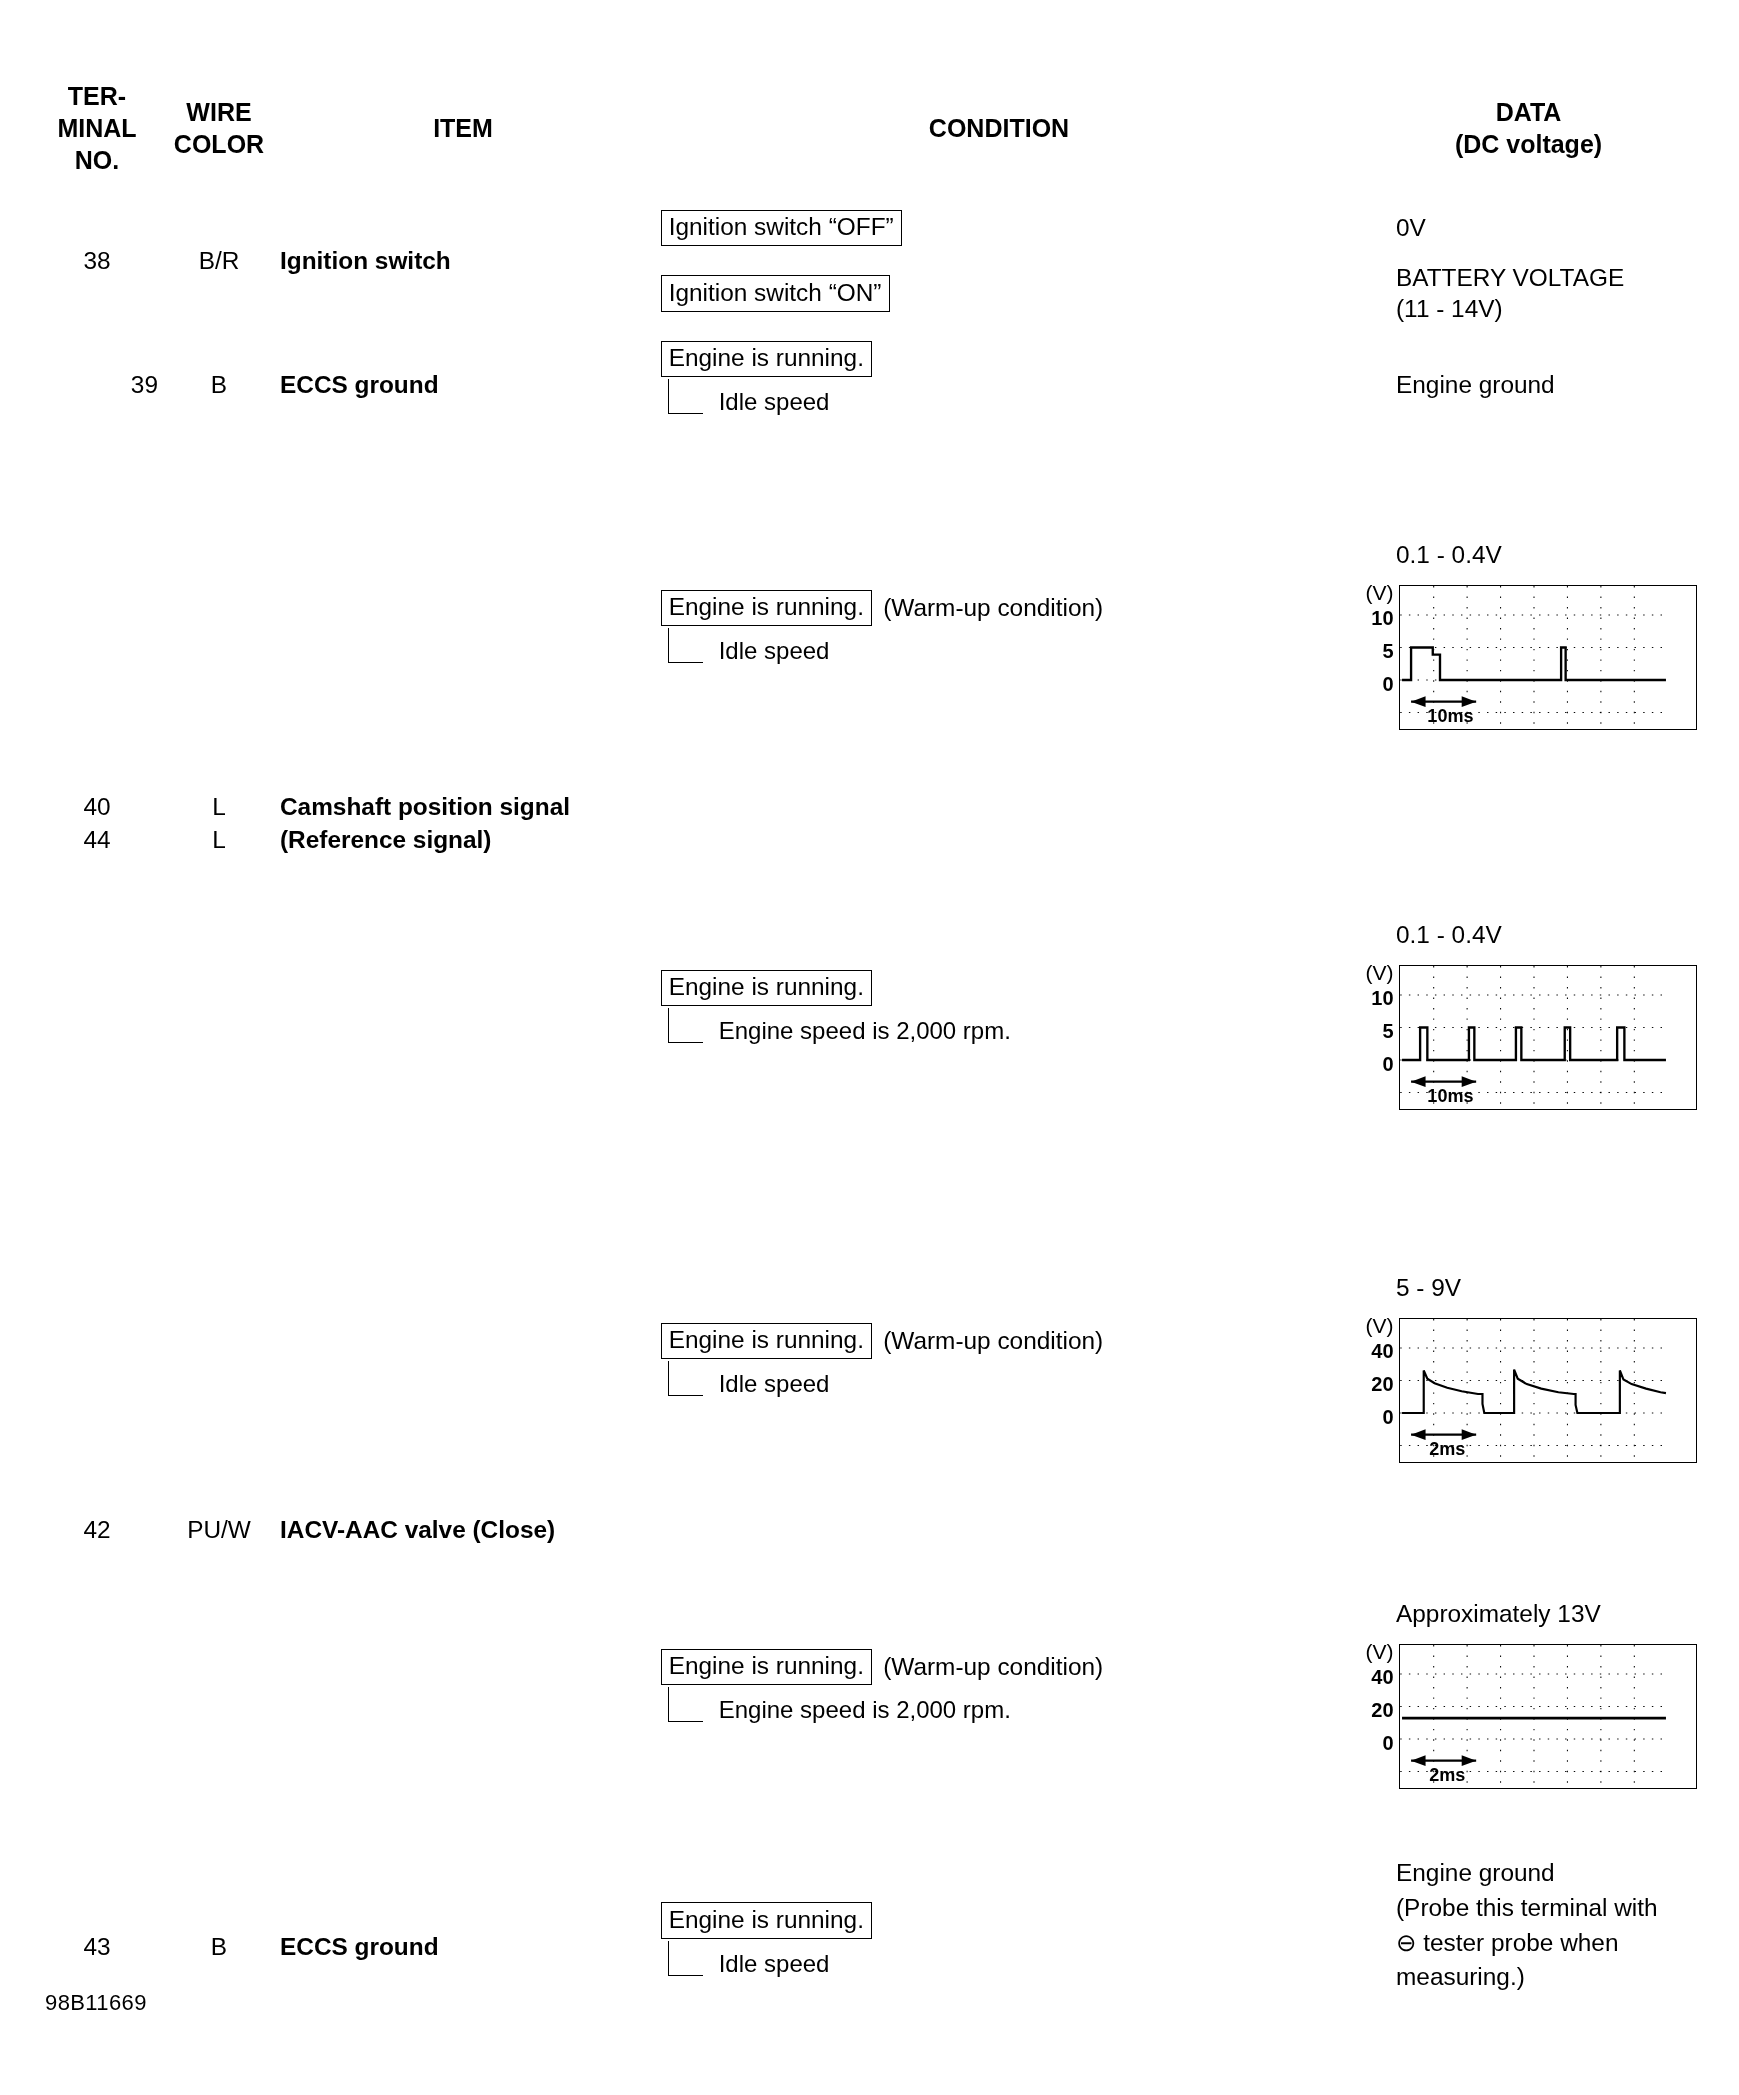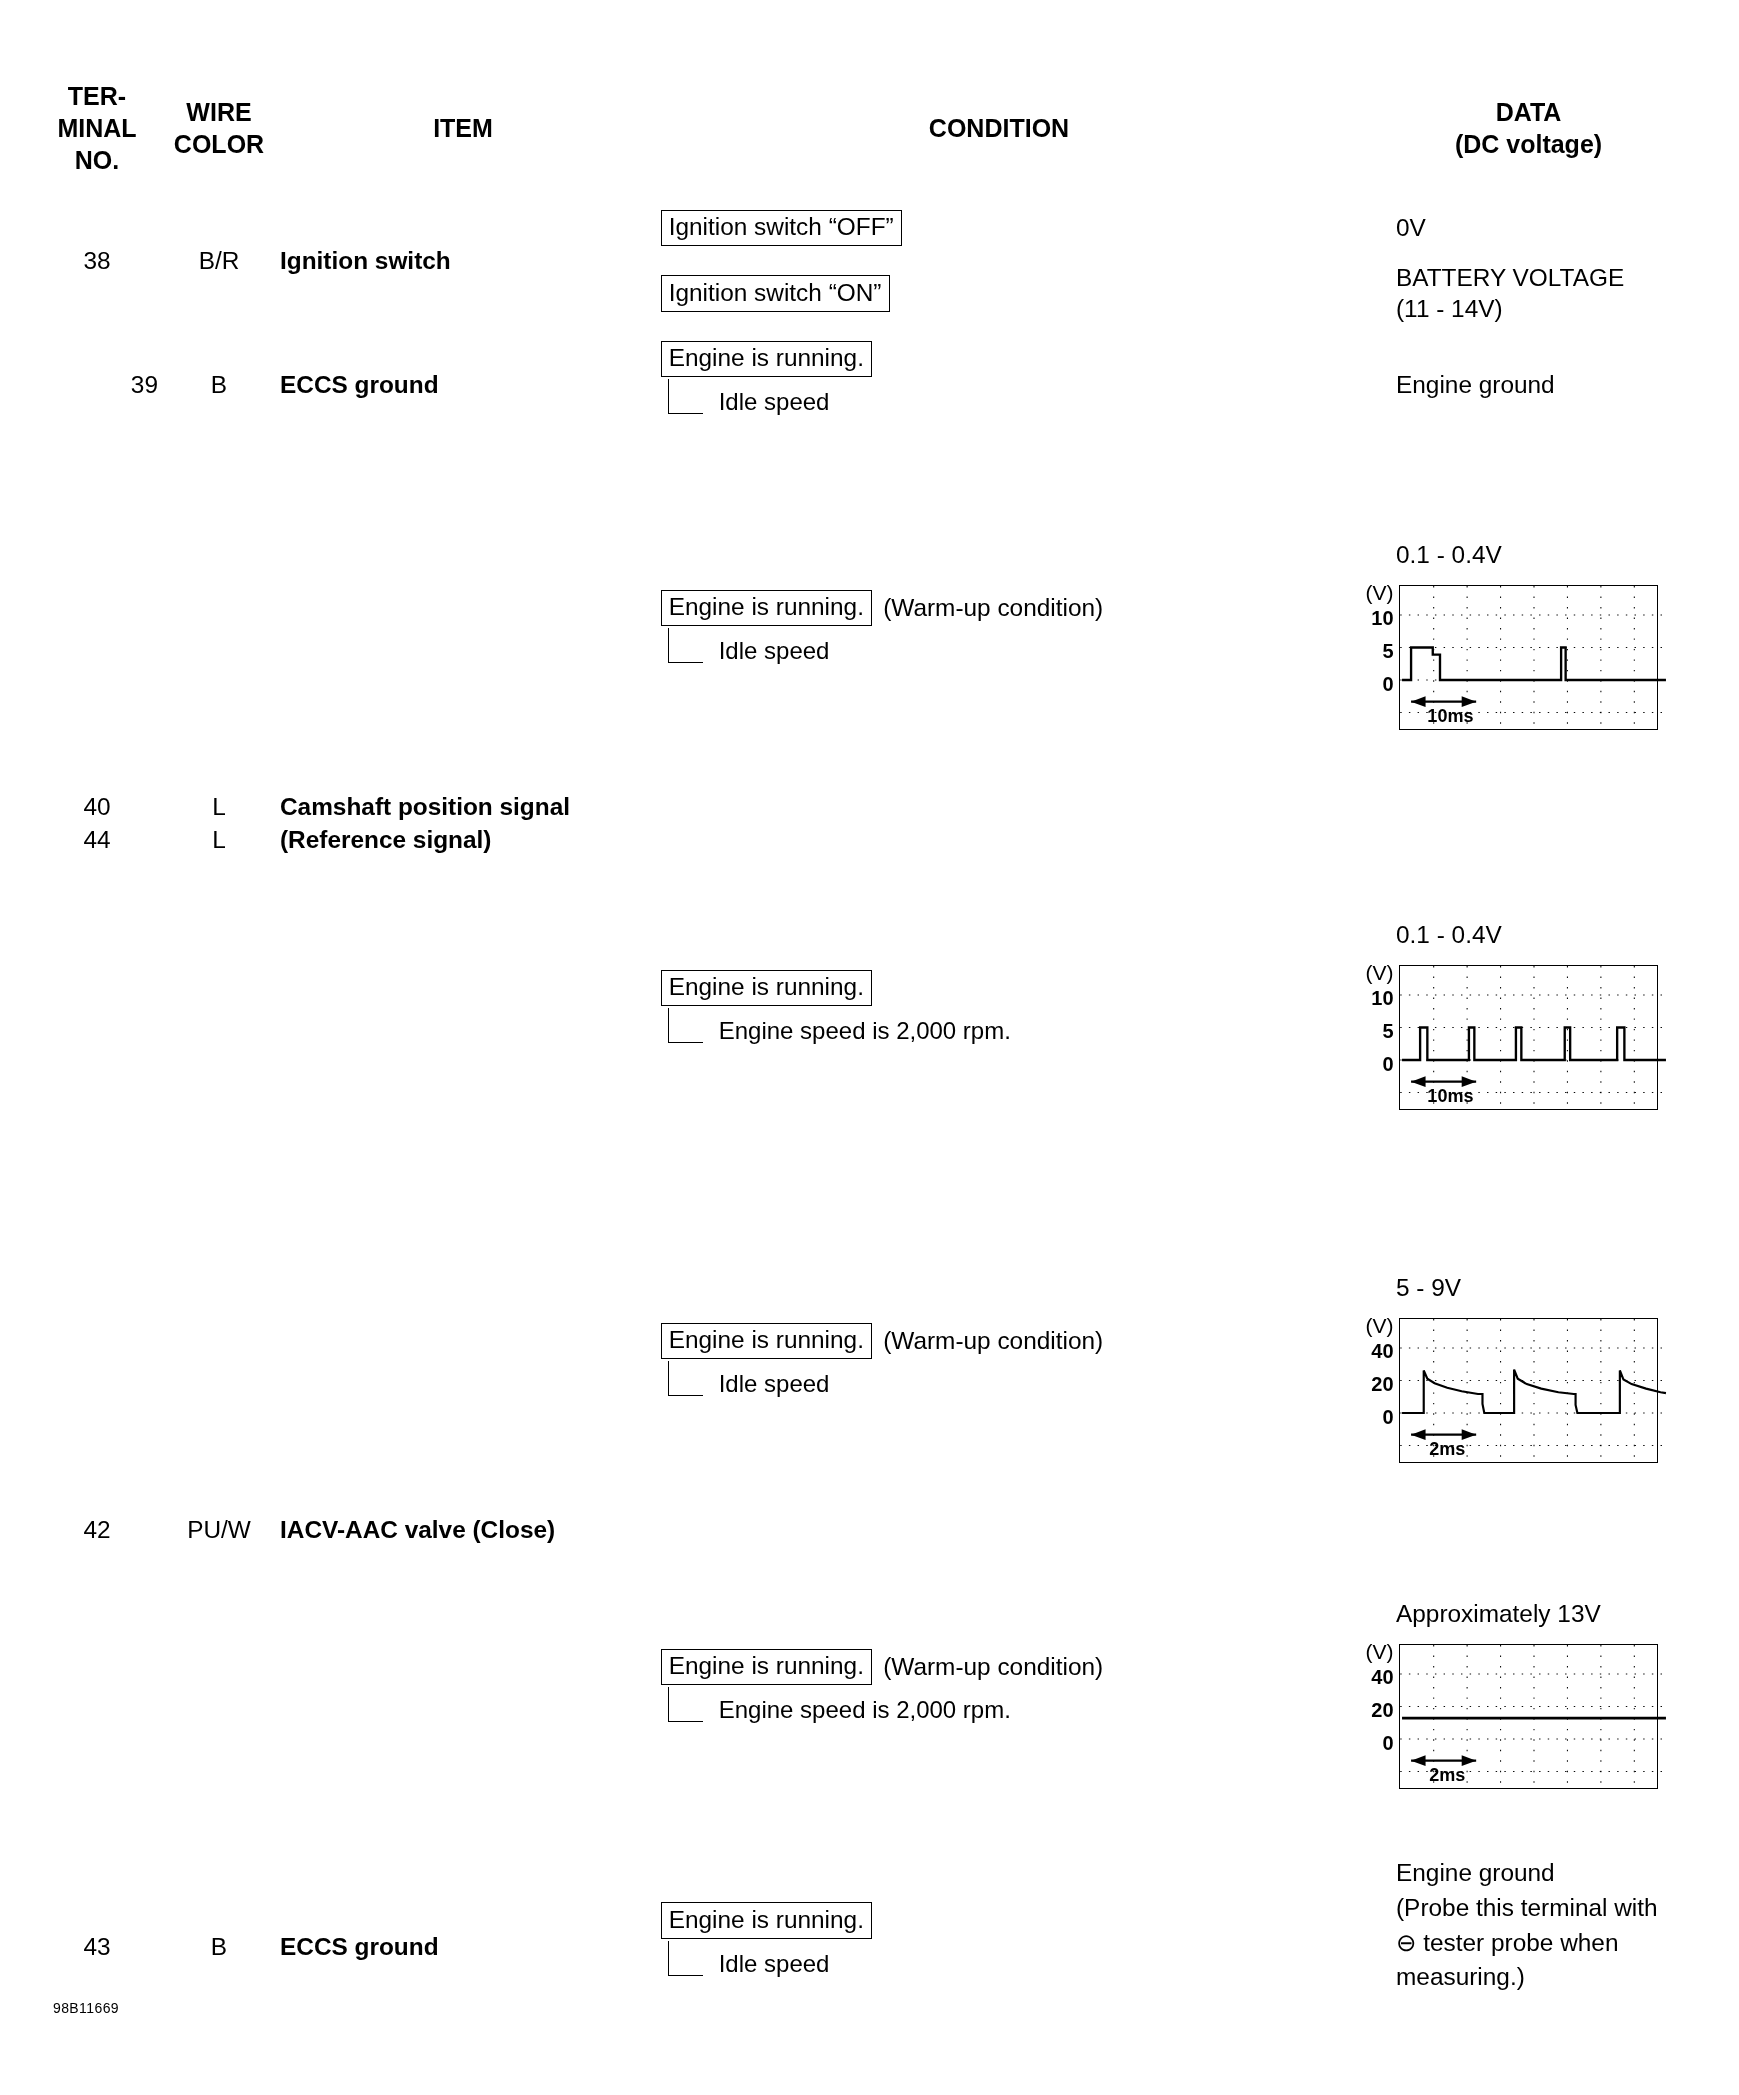--- a/index.html
+++ b/index.html
@@ -142,35 +142,34 @@
     font-weight: normal;
     font-size: 21px;
   }
   .scope-axis .tk {
     position: absolute;
     right: 5.4px;
     line-height: 1;
   }
   .scope-box {
     position: relative;
-    width: 259px;
+    width: 298px;
     height: 145px;
     border: 1.8px solid #000;
     box-sizing: border-box;
     background: #fff;
   }
   .scope-box svg { display: block; }
 
   .footer-code {
     position: absolute;
-    left: 53px;
+    left: 45px;
     top: 1990px;
-    font-size: 14px;
+    font-size: 22px;
     letter-spacing: 0.4px;
-    margin-top: 10px;
   }
 </style>
 </head>
 <body>
 
 <div class="page">
 
   <table class="spec-table">
     <colgroup>
       <col class="c-term">

